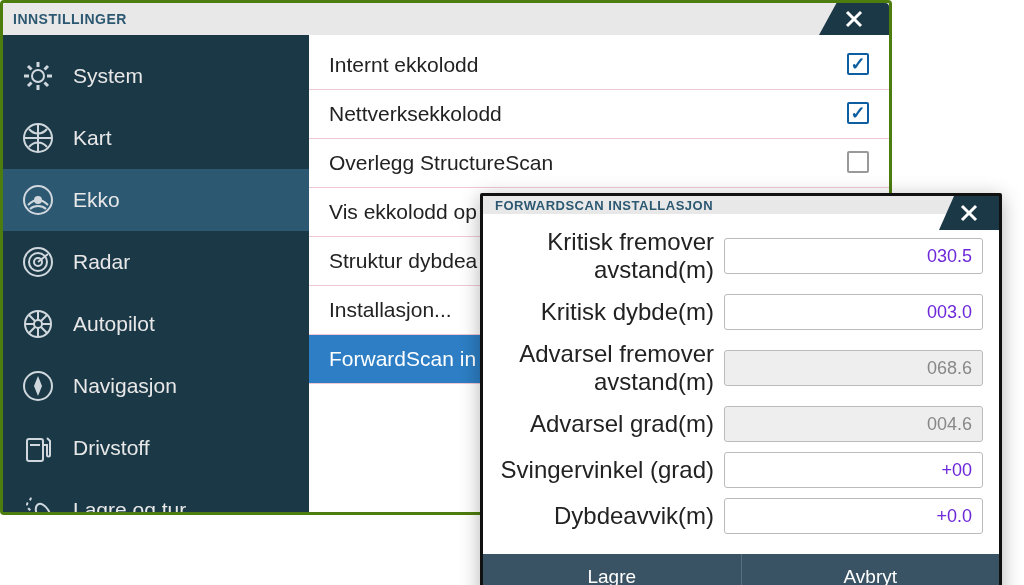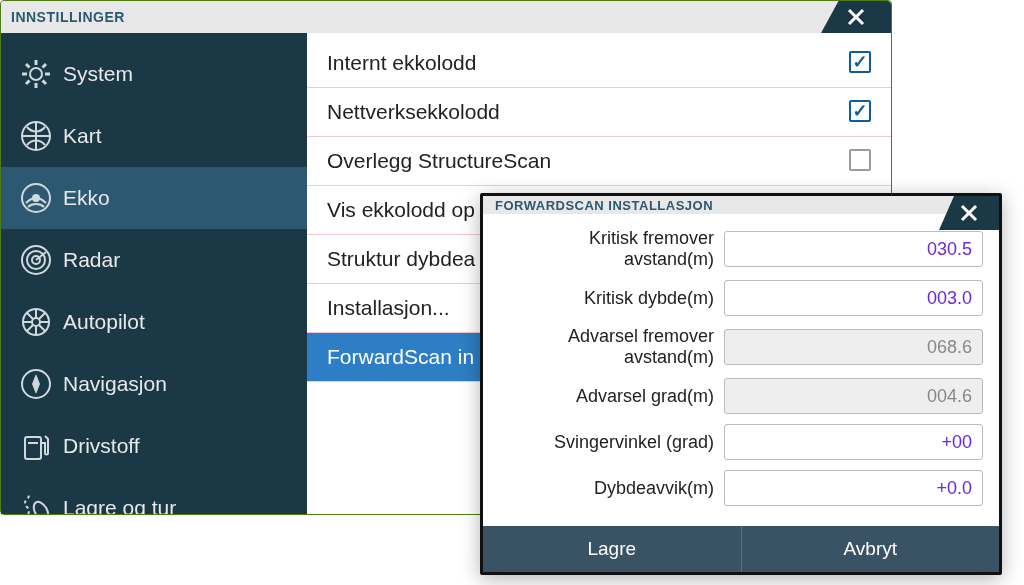--- a/index.html
+++ b/index.html
@@ -11,21 +11,21 @@
       position: relative;
       overflow: hidden;
     }
 
     
     .settings-window {
       position: absolute;
       top: 0; left: 0;
       width: 892px;
       height: 515px;
-      border: 1px solid #4d7c0f;
+      border: 3px solid #4d7c0f;
       border-radius: 4px;
       background: #fff;
       display: flex;
       flex-direction: column;
     }
     .settings-header {
       height: 32px;
       background: #e8e8e8;
       display: flex;
       align-items: center;
@@ -57,21 +57,21 @@
       background: #1b3847;
       display: flex; flex-direction: column;
       padding: 10px 0;
     }
     .sidebar-item {
       display: flex; align-items: center;
       padding: 14px 18px;
       color: #e8e8e8;
       font-size: 21px;
       cursor: pointer;
-      gap: 10px;
+      gap: 18px;
     }
     .sidebar-item.selected { background: #2c5872; }
     .sidebar-icon { width: 34px; height: 34px; display: flex; align-items: center; justify-content: center; flex-shrink: 0; }
 
     .content {
       flex: 1;
       background: #fff;
       padding: 6px 0;
     }
     .content-item {
@@ -127,21 +127,21 @@
     }
     .modal-body { padding: 14px 16px 10px; }
     .field-row {
       display: flex; align-items: center;
       margin-bottom: 10px;
     }
     .field-label {
       flex: 0 0 225px;
       text-align: right;
       padding-right: 10px;
-      font-size: 18px;
+      font-size: 24px;
       color: #222;
     }
     .field-input {
       flex: 1;
       height: 36px;
       border: 1px solid #bbb;
       border-radius: 3px;
       text-align: right;
       padding: 0 10px;
       font-size: 18px;

